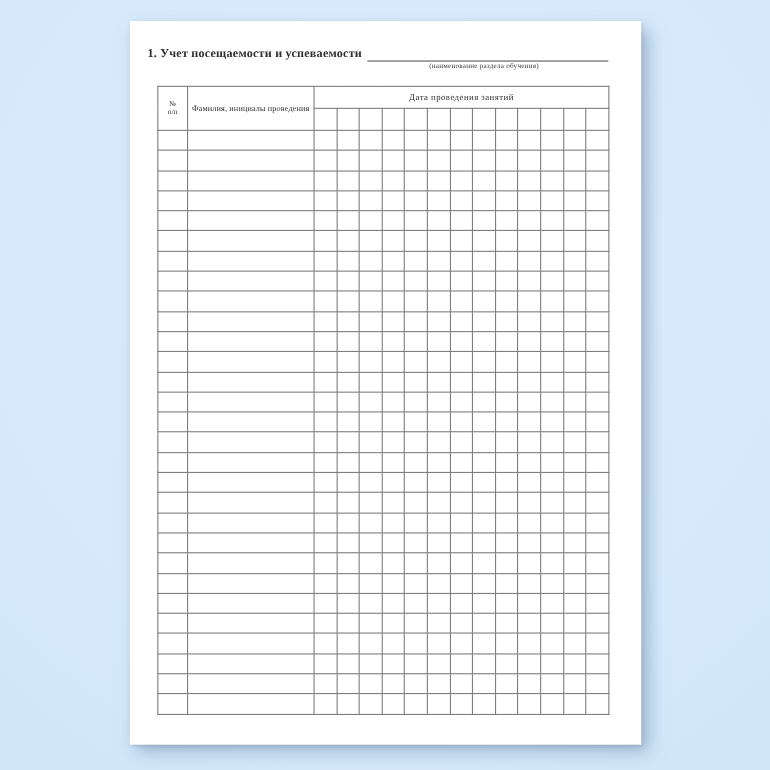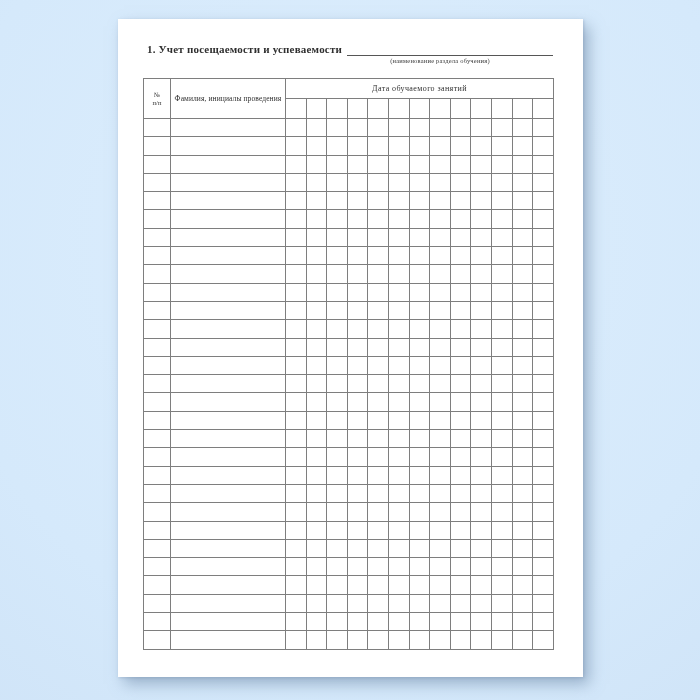--- a/index.html
+++ b/index.html
@@ -7,21 +7,21 @@
     width: 700px; height: 700px; position: relative; overflow: hidden;
     background: radial-gradient(130% 130% at 50% 35%, #ddeefd 0%, #d5e9fb 45%, #c7dcf2 100%);
     font-family: "Liberation Serif", serif;
   }
   .paper {
     position: absolute; left: 118px; top: 19px; width: 465px; height: 658px;
     background: #ffffff;
     box-shadow: 6px 7px 14px rgba(108, 134, 166, 0.55), 1px 1px 3px rgba(120, 140, 170, 0.35);
   }
   .title-row {
-    position: absolute; left: 29px; top: 24px; right: 30px;
+    position: absolute; left: 16px; top: 24px; right: 30px;
     display: flex; align-items: center;
   }
   .form-title {
     font-weight: bold; font-size: 11px; line-height: 13px;
     color: #2f2f2f; white-space: nowrap; letter-spacing: 0.2px;
   }
   .blank-line {
     flex: 1; height: 11px; margin-left: 5px;
     border-bottom: 1px solid #565656;
   }
@@ -75,21 +75,21 @@
         <col>
         <col>
       </colgroup>
     <thead>
         <tr>
           <th class="num-head" rowspan="2">
             <div>№</div>
             <div>п/п</div>
           </th>
           <th class="name-head" rowspan="2">Фамилия, инициалы проведения</th>
-          <th class="dates-group" colspan="13">Дата обучаемого занятий</th>
+          <th class="dates-group" colspan="13">Дата проведения занятий</th>
         </tr>
         <tr class="date-subrow">
           <th></th>
           <th></th>
           <th></th>
           <th></th>
           <th></th>
           <th></th>
           <th></th>
           <th></th>

